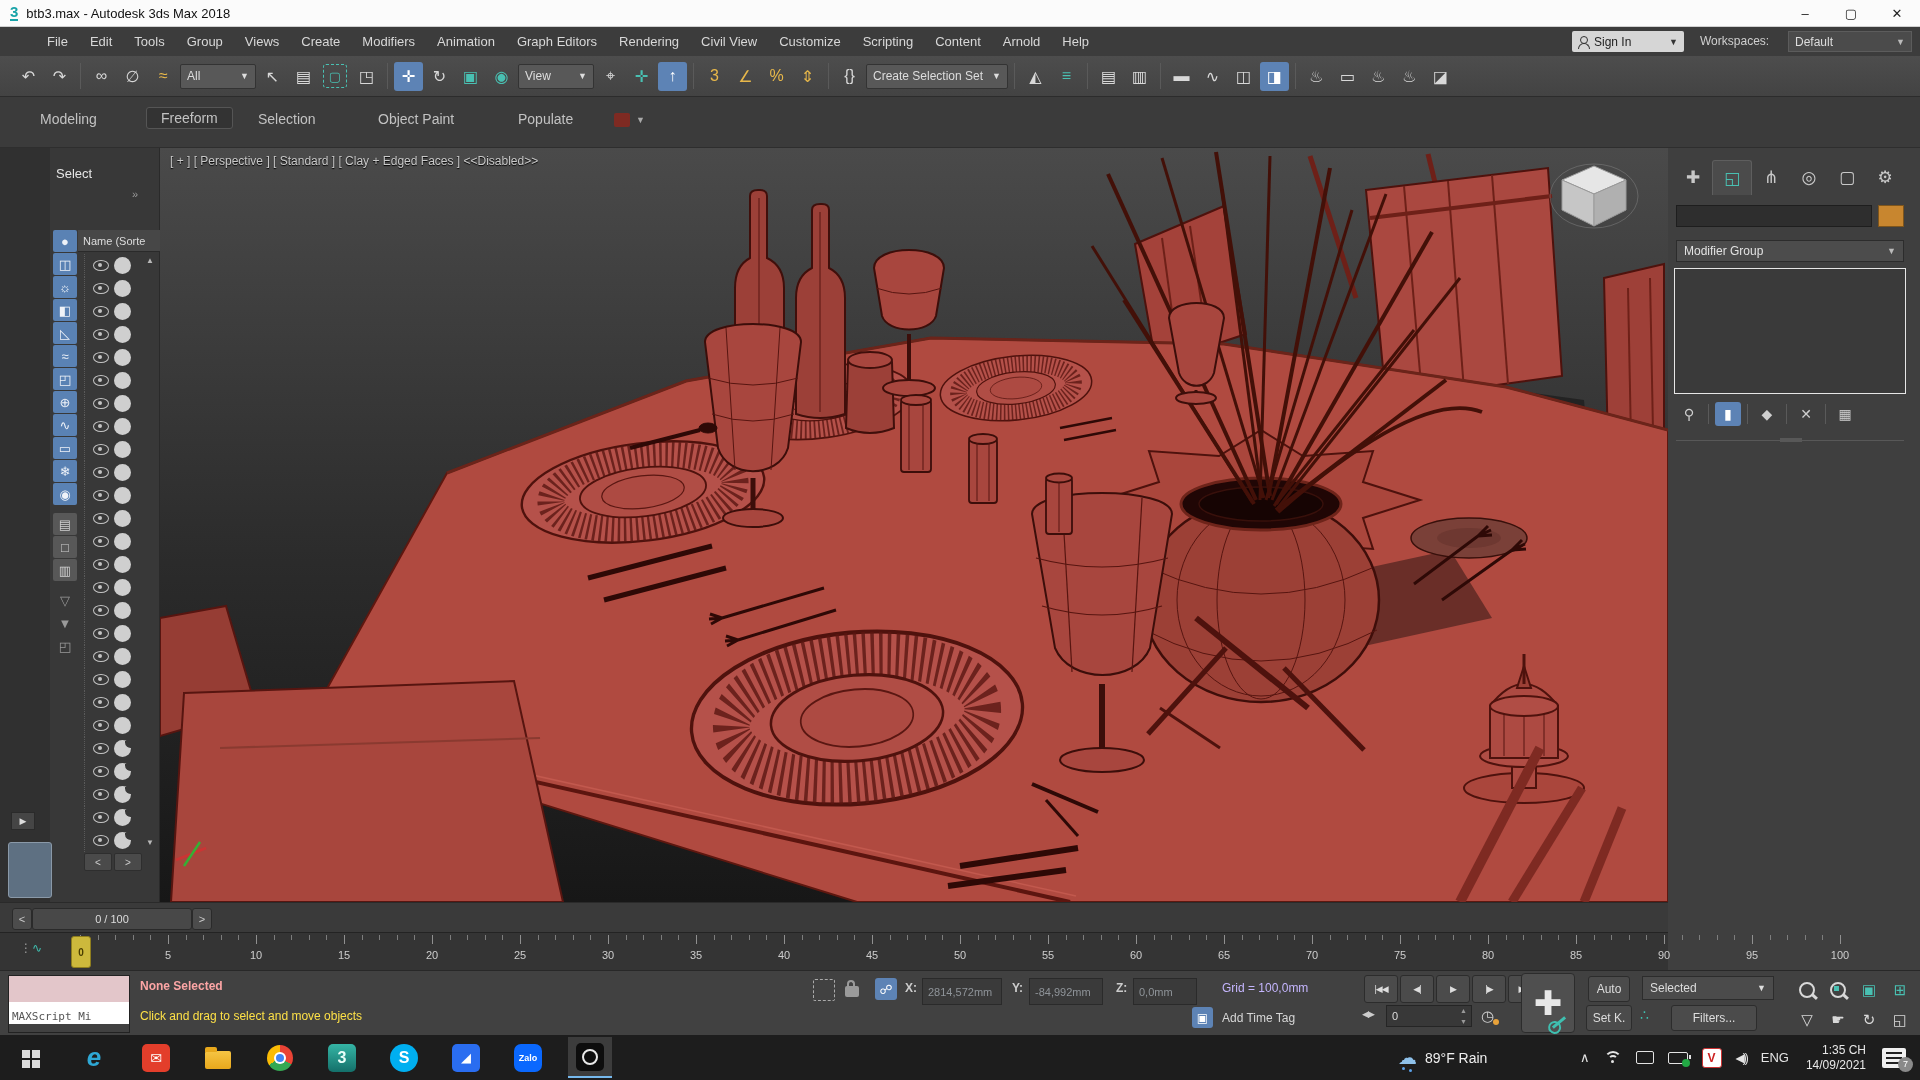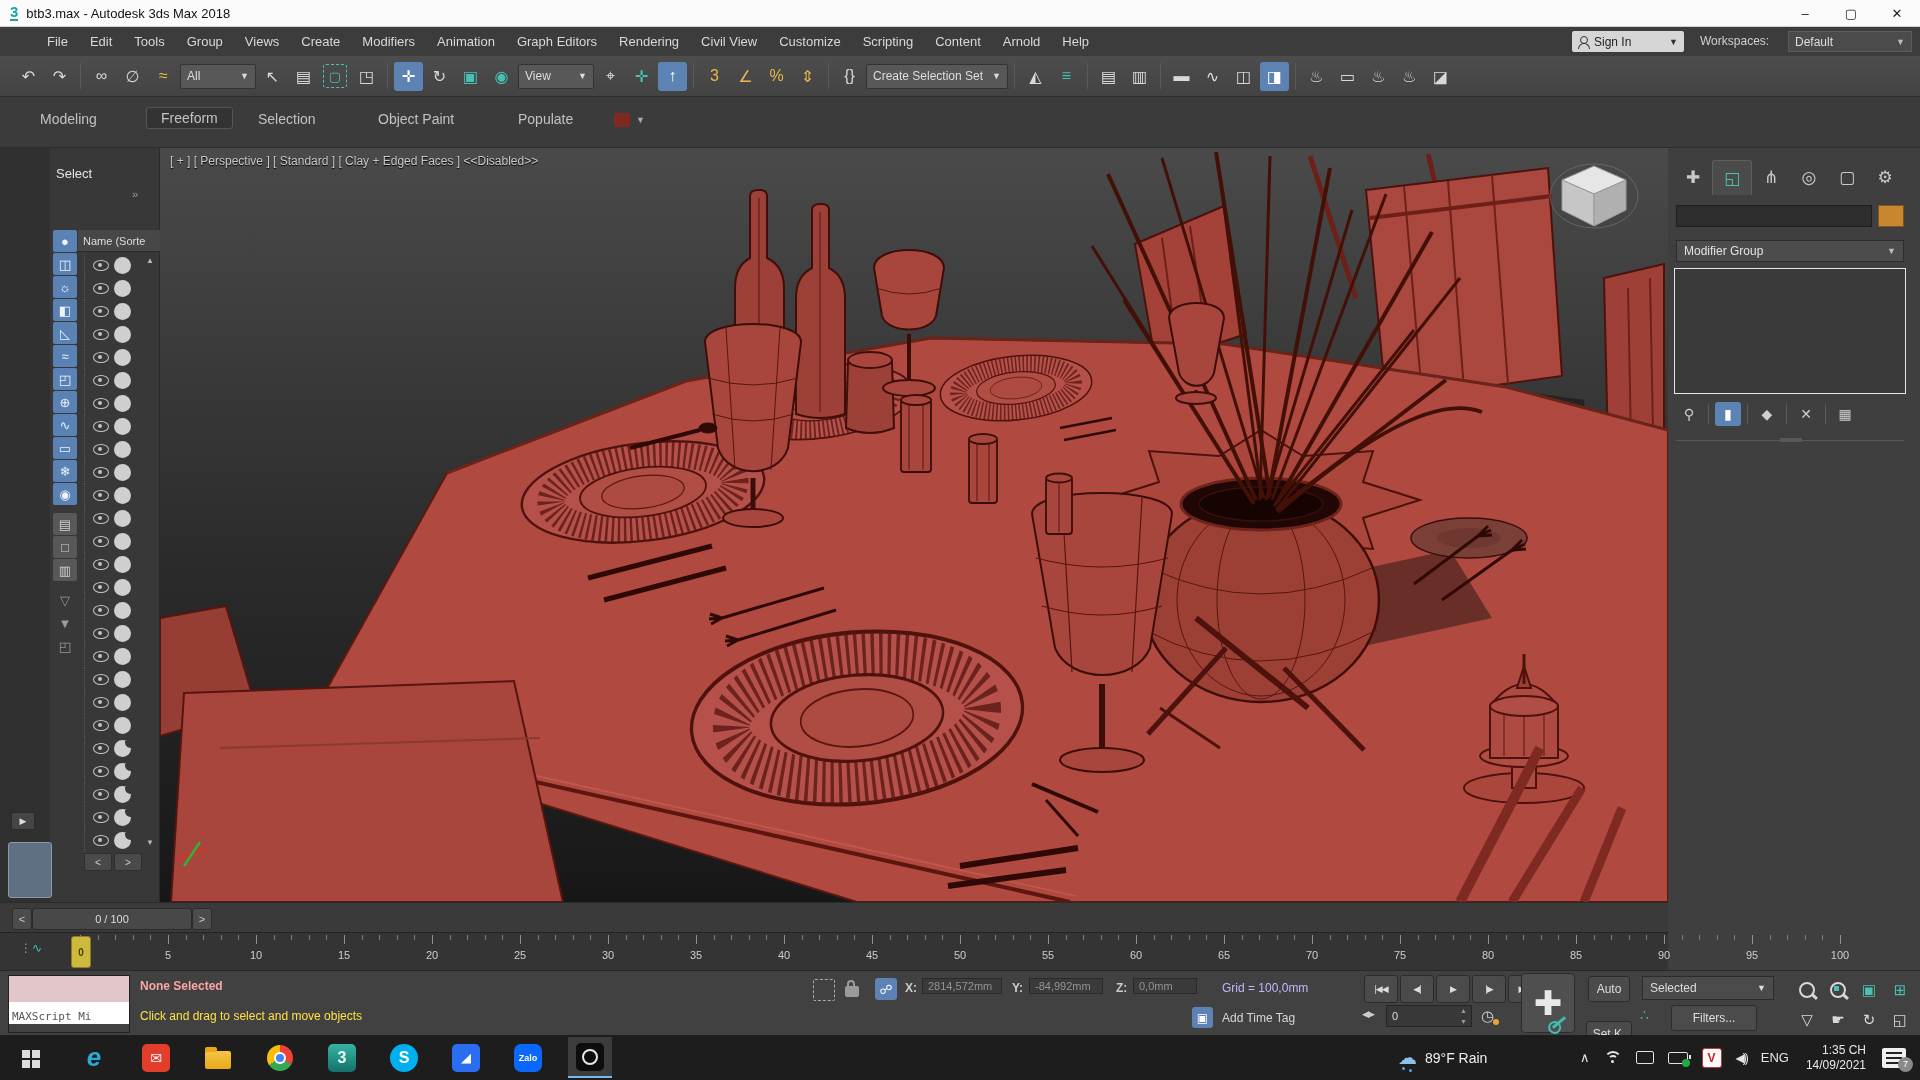--- a/index.html
+++ b/index.html
@@ -123,21 +123,21 @@
            color:#4a3e00;font-size:10px;font-weight:bold;display:flex;align-items:center;justify-content:center;}
   
   #statusbar{left:0;top:970px;width:1920px;height:65px;background:#414141;border-top:1px solid #282828;box-sizing:border-box;font-size:12px;color:#ccc;}
   #mxs-box{position:absolute;left:8px;top:4px;width:120px;height:56px;border:1px solid #222;}
   #mxs-pink{position:absolute;left:0;top:0;width:100%;height:26px;background:#e3c6ca;border-bottom:1px solid #999;}
   #mxs-white{position:absolute;left:0;top:26px;width:100%;height:22px;background:#fff;color:#555;
              font-family:"DejaVu Sans Mono","Liberation Mono",monospace;font-size:11px;line-height:29px;padding-left:3px;box-sizing:border-box;overflow:hidden;white-space:nowrap;}
   #stat-sel{position:absolute;left:140px;top:8px;color:#fca5a5;font-weight:bold;}
   #stat-prompt{position:absolute;left:140px;top:38px;color:#fde047;}
   .coordlab{position:absolute;top:10px;color:#ccc;font-weight:bold;}
-  .coordfield{position:absolute;top:7px;height:16px;background:#3a3a3a;border:1px solid #2a2a2a;color:#8f9499;
+  .coordfield{position:absolute;top:7px;height:27px;background:#3a3a3a;border:1px solid #2a2a2a;color:#8f9499;
               font-size:11px;display:flex;align-items:center;padding:0 5px;box-sizing:border-box;}
   #stat-grid{position:absolute;left:1222px;top:10px;color:#c4b5fd;}
   #region-icon{position:absolute;left:813px;top:8px;width:20px;height:20px;border:1.5px dashed #aaa;border-radius:2px;}
   #lock-icon{position:absolute;left:845px;top:8px;width:14px;height:11px;margin-top:7px;background:#9a9a9a;border-radius:2px;}
   #lock-icon:before{content:"";position:absolute;left:2px;top:-6px;width:8px;height:8px;border:2px solid #9a9a9a;border-bottom:none;border-radius:5px 5px 0 0;box-sizing:border-box;}
   #absrel{position:absolute;left:875px;top:7px;width:22px;height:22px;background:#5d83b5;border-radius:3px;color:#fff;
           display:flex;align-items:center;justify-content:center;font-size:13px;}
   #att-cube{position:absolute;left:1192px;top:36px;width:21px;height:21px;background:#5d83b5;border-radius:3px;color:#fff;
             display:flex;align-items:center;justify-content:center;font-size:12px;}
   #att-label{position:absolute;left:1222px;top:40px;color:#d6d6d6;}
@@ -845,21 +845,21 @@
       </div>
     <span id="fr-arrows">◀▶</span>
     <div id="fr-field">0</div>
     <div id="fr-spin">▲<br>▼</div>
     <span id="timecfg">◷<i></i></span>
     <div id="keybig">
         <span>✚</span>
         <i></i>
       </div>
     <div class="small-btn" style="left:1588px;top:5px;width:40px;">Auto</div>
-    <div class="small-btn" style="left:1586px;top:34px;width:44px;margin-top:16px;">Set K.</div>
+    <div class="small-btn" style="left:1586px;top:34px;width:44px;">Set K.</div>
     <div id="sel-dd">
       <span>Selected</span>
       <span class="caret">▼</span>
     </div>
     <span id="keyfilter">∴</span>
     <div class="small-btn" style="left:1671px;top:34px;width:84px;">Filters...</div>
     <div id="navgrid">
         <div class="nav-btn ">
           <i class="mag"></i>
         </div>

